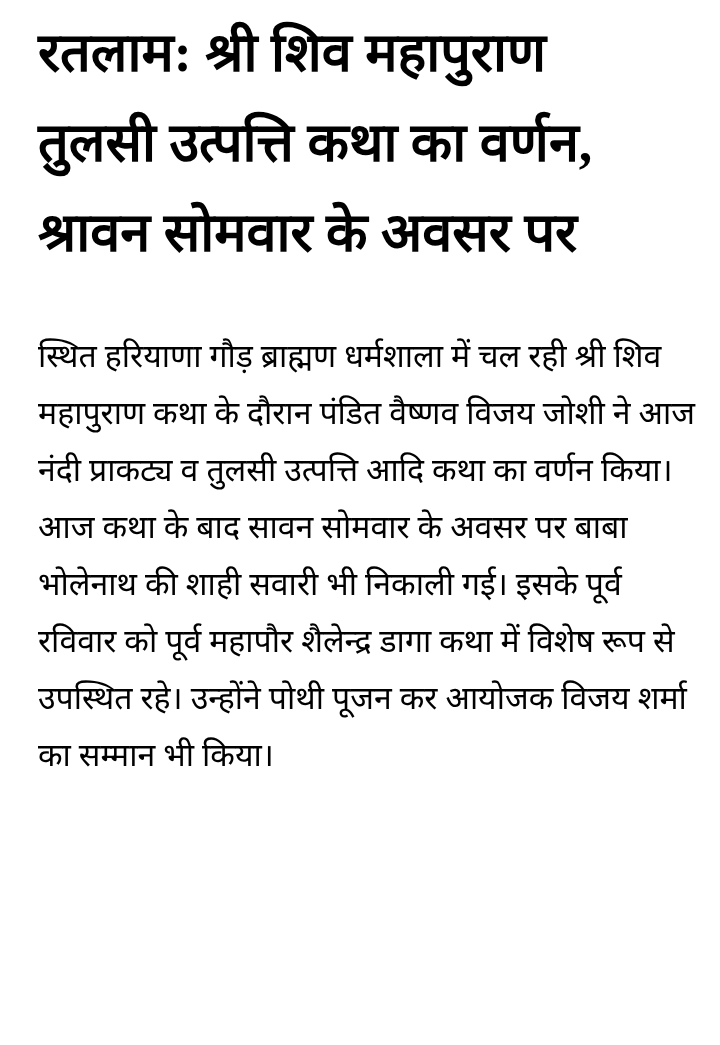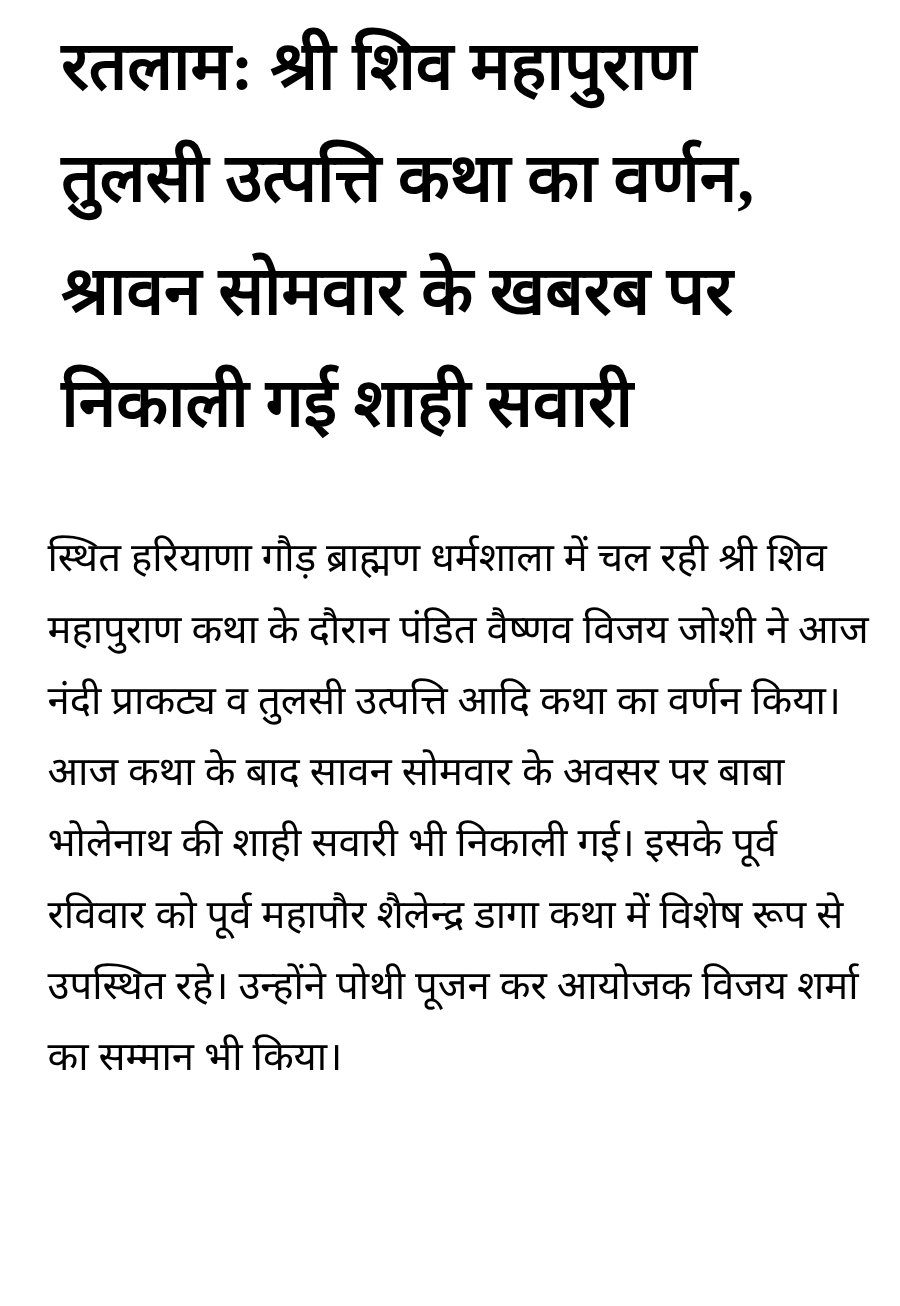--- a/index.html
+++ b/index.html
@@ -24,21 +24,20 @@
     margin: 0 0 50px 0;
     padding: 0;
     font-size: 54px;
     line-height: 90px;
     font-weight: 700;
     letter-spacing: 0;
   }
   .headline-line {
     display: block;
     white-space: nowrap;
-    margin-left: 11px;
   }
   .article-body {
     margin: 0;
     padding: 0;
     font-size: 32px;
     line-height: 57px;
     font-weight: 400;
   }
   .body-line {
     display: block;
@@ -49,22 +48,21 @@
   }
 </style>
 </head>
 <body>
 
 <main class="page">
 
   <h1 class="headline">
       <span class="headline-line">रतलाम: श्री शिव महापुराण</span>
       <span class="headline-line">तुलसी उत्पत्ति कथा का वर्णन,</span>
-      <span class="headline-line">श्रावन सोमवार के खबरब पर</span>
-      <span class="headline-line">निकाली गई शाही सवारी</span>
+      <span class="headline-line">श्रावन सोमवार के अवसर पर</span>
     </h1>
 
   <div class="article-body">
 
 
     <span><span class="body-line">स्थित हरियाणा गौड़ ब्राह्मण धर्मशाला में चल रही श्री शिव</span><span class="body-line">महापुराण कथा के दौरान पंडित वैष्णव विजय जोशी ने आज</span><span class="body-line">नंदी प्राकट्य व तुलसी उत्पत्ति आदि कथा का वर्णन किया।</span><span class="body-line">आज कथा के बाद सावन सोमवार के अवसर पर बाबा</span><span class="body-line">भोलेनाथ की शाही सवारी भी निकाली गई। इसके पूर्व</span><span class="body-line">रविवार को पूर्व महापौर शैलेन्द्र डागा कथा में विशेष रूप से</span><span class="body-line">उपस्थित रहे। उन्होंने पोथी पूजन कर आयोजक विजय शर्मा</span><span class="body-line">का सम्मान भी किया।</span></span>
 
   </div>
 
 </main>

